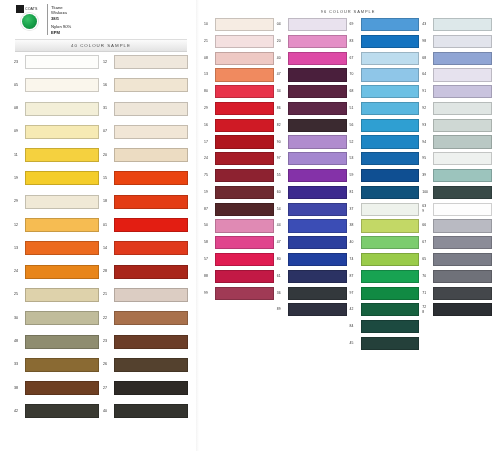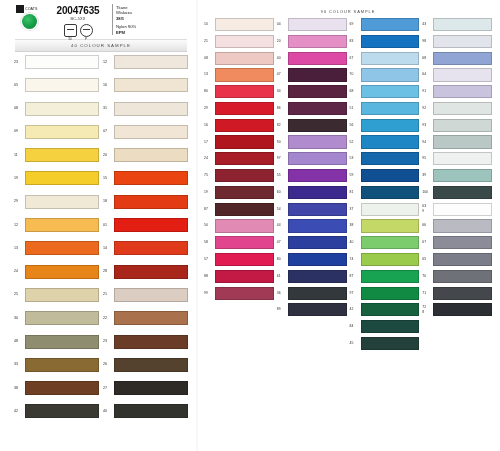--- a/index.html
+++ b/index.html
@@ -255,34 +255,20 @@
       <div class="hdr-row">
 
         <div class="hdr-logo-block">
           <div class="brand-mark">
             <span class="brand-sq"></span>
             <span class="brand-word">COATS</span>
           </div>
           <div class="seal"></div>
         </div>
 
-        <div class="hdr-center">
-          <div class="code-main">20047635</div>
-          <div class="code-sub">BC-5XX</div>
-          <div class="pictos">
-            <div>
-              <div class="picto"></div>
-              <div class="picto-cap">30</div>
-            </div>
-            <div>
-              <div class="picto round"></div>
-              <div class="picto-cap">P</div>
-            </div>
-          </div>
-        </div>
 
         <div class="hdr-right">
           <div class="line">Tkane</div>
           <div class="line">Wiskoza</div>
           <div class="line b">38/1</div>
           <div class="spacer"></div>
           <div class="line">Nylon  90%</div>
           <div class="line b">EPM</div>
         </div>
 

